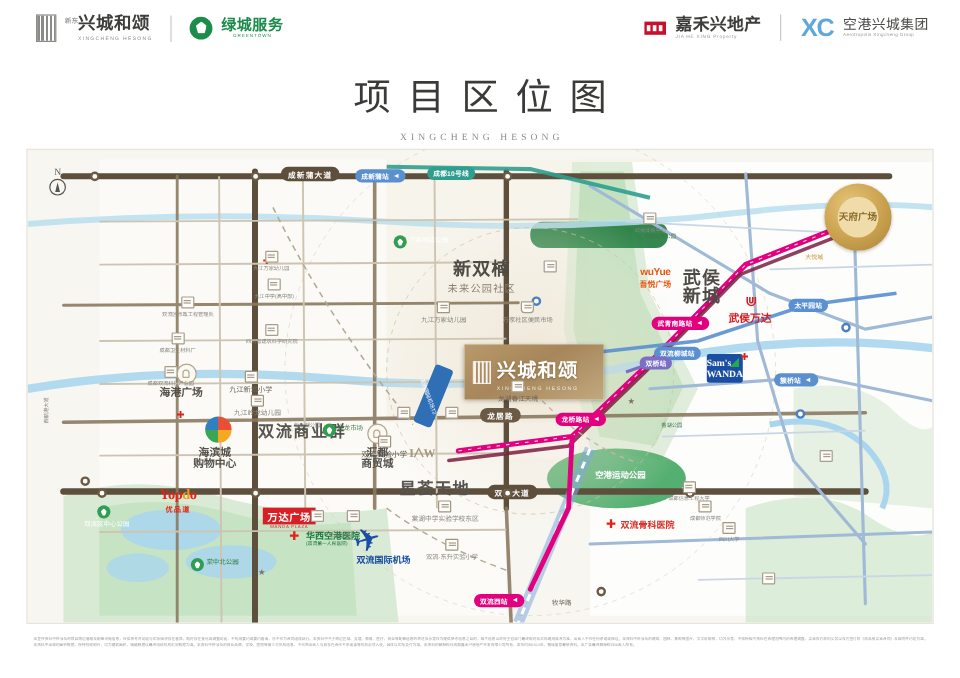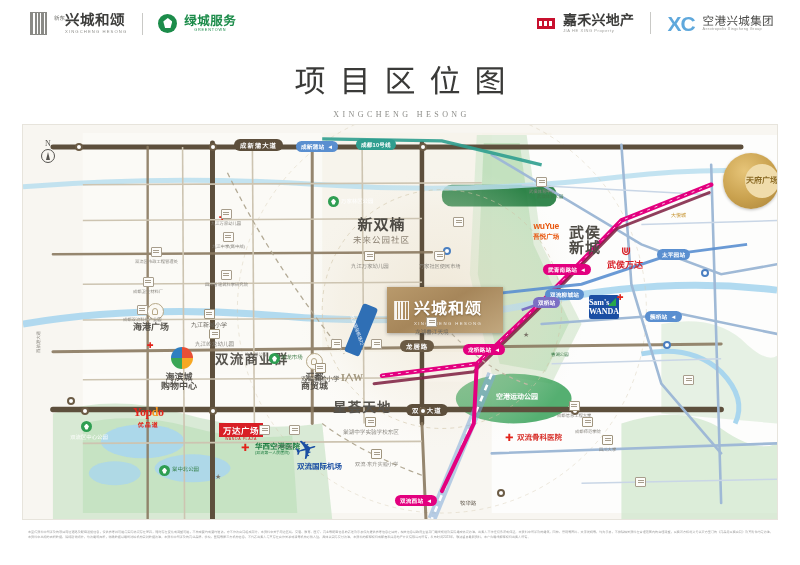--- a/index.html
+++ b/index.html
@@ -346,41 +346,41 @@
   <div class="metro-dot" style="left:186px;top:282px;"></div>
   <div class="metro-dot" style="left:58px;top:282px;"></div>
   <div class="metro-dot" style="left:44px;top:272px;"></div>
   <div class="metro-dot" style="left:396px;top:282px;"></div>
   <div class="metro-dot" style="left:548px;top:282px;"></div>
   <div class="metro-dot blue" style="left:678px;top:144px;"></div>
   <div class="metro-dot blue" style="left:640px;top:216px;"></div>
   <div class="metro-dot blue" style="left:420px;top:122px;"></div>
   <div class="metro-dot" style="left:474px;top:364px;"></div>
 
-  <div class="lbl" style="left:330px;top:92px;text-align:center;">
+  <div class="lbl" style="left:350px;top:92px;text-align:center;">
     <div class="lbl-dist">新双楠</div>
     <div class="lbl-hero2" style="margin-top:4px;">未来公园社区</div>
   </div>
   <div class="lbl" style="left:546px;top:100px;text-align:center;">
     <div class="lbl-dist">武侯</div>
     <div class="lbl-dist">新城</div>
   </div>
   <div class="lbl lbl-big" style="left:192px;top:228px;">双流商业群</div>
   <div class="lbl lbl-big" style="left:310px;top:276px;">星荟天地</div>
   <div class="xinghui-mark" style="left:318px;top:244px;">I∧W</div>
 
   <div id="project-marker">
     <div id="pm-icon"></div>
     <div>
       <div id="pm-name">兴城和颂</div>
       <div id="pm-pinyin">XINGCHENG HESONG</div>
     </div>
   </div>
 
-  <div class="tianfu-badge" style="left:700px;top:28px;justify-content:flex-end;">
+  <div class="tianfu-badge" style="left:664px;top:28px;">
     <div class="inner">
       <div class="tx">天府广场</div>
     </div>
   </div>
   <div class="lbl" style="left:648px;top:88px;color:#c6932f;font-size:5px;">大悦城</div>
 
   <div class="brandchip" style="left:510px;top:96px;">
     <div class="wuyue-t">wuYue</div>
     <div class="wuyue-s">吾悦广场</div>
   </div>

